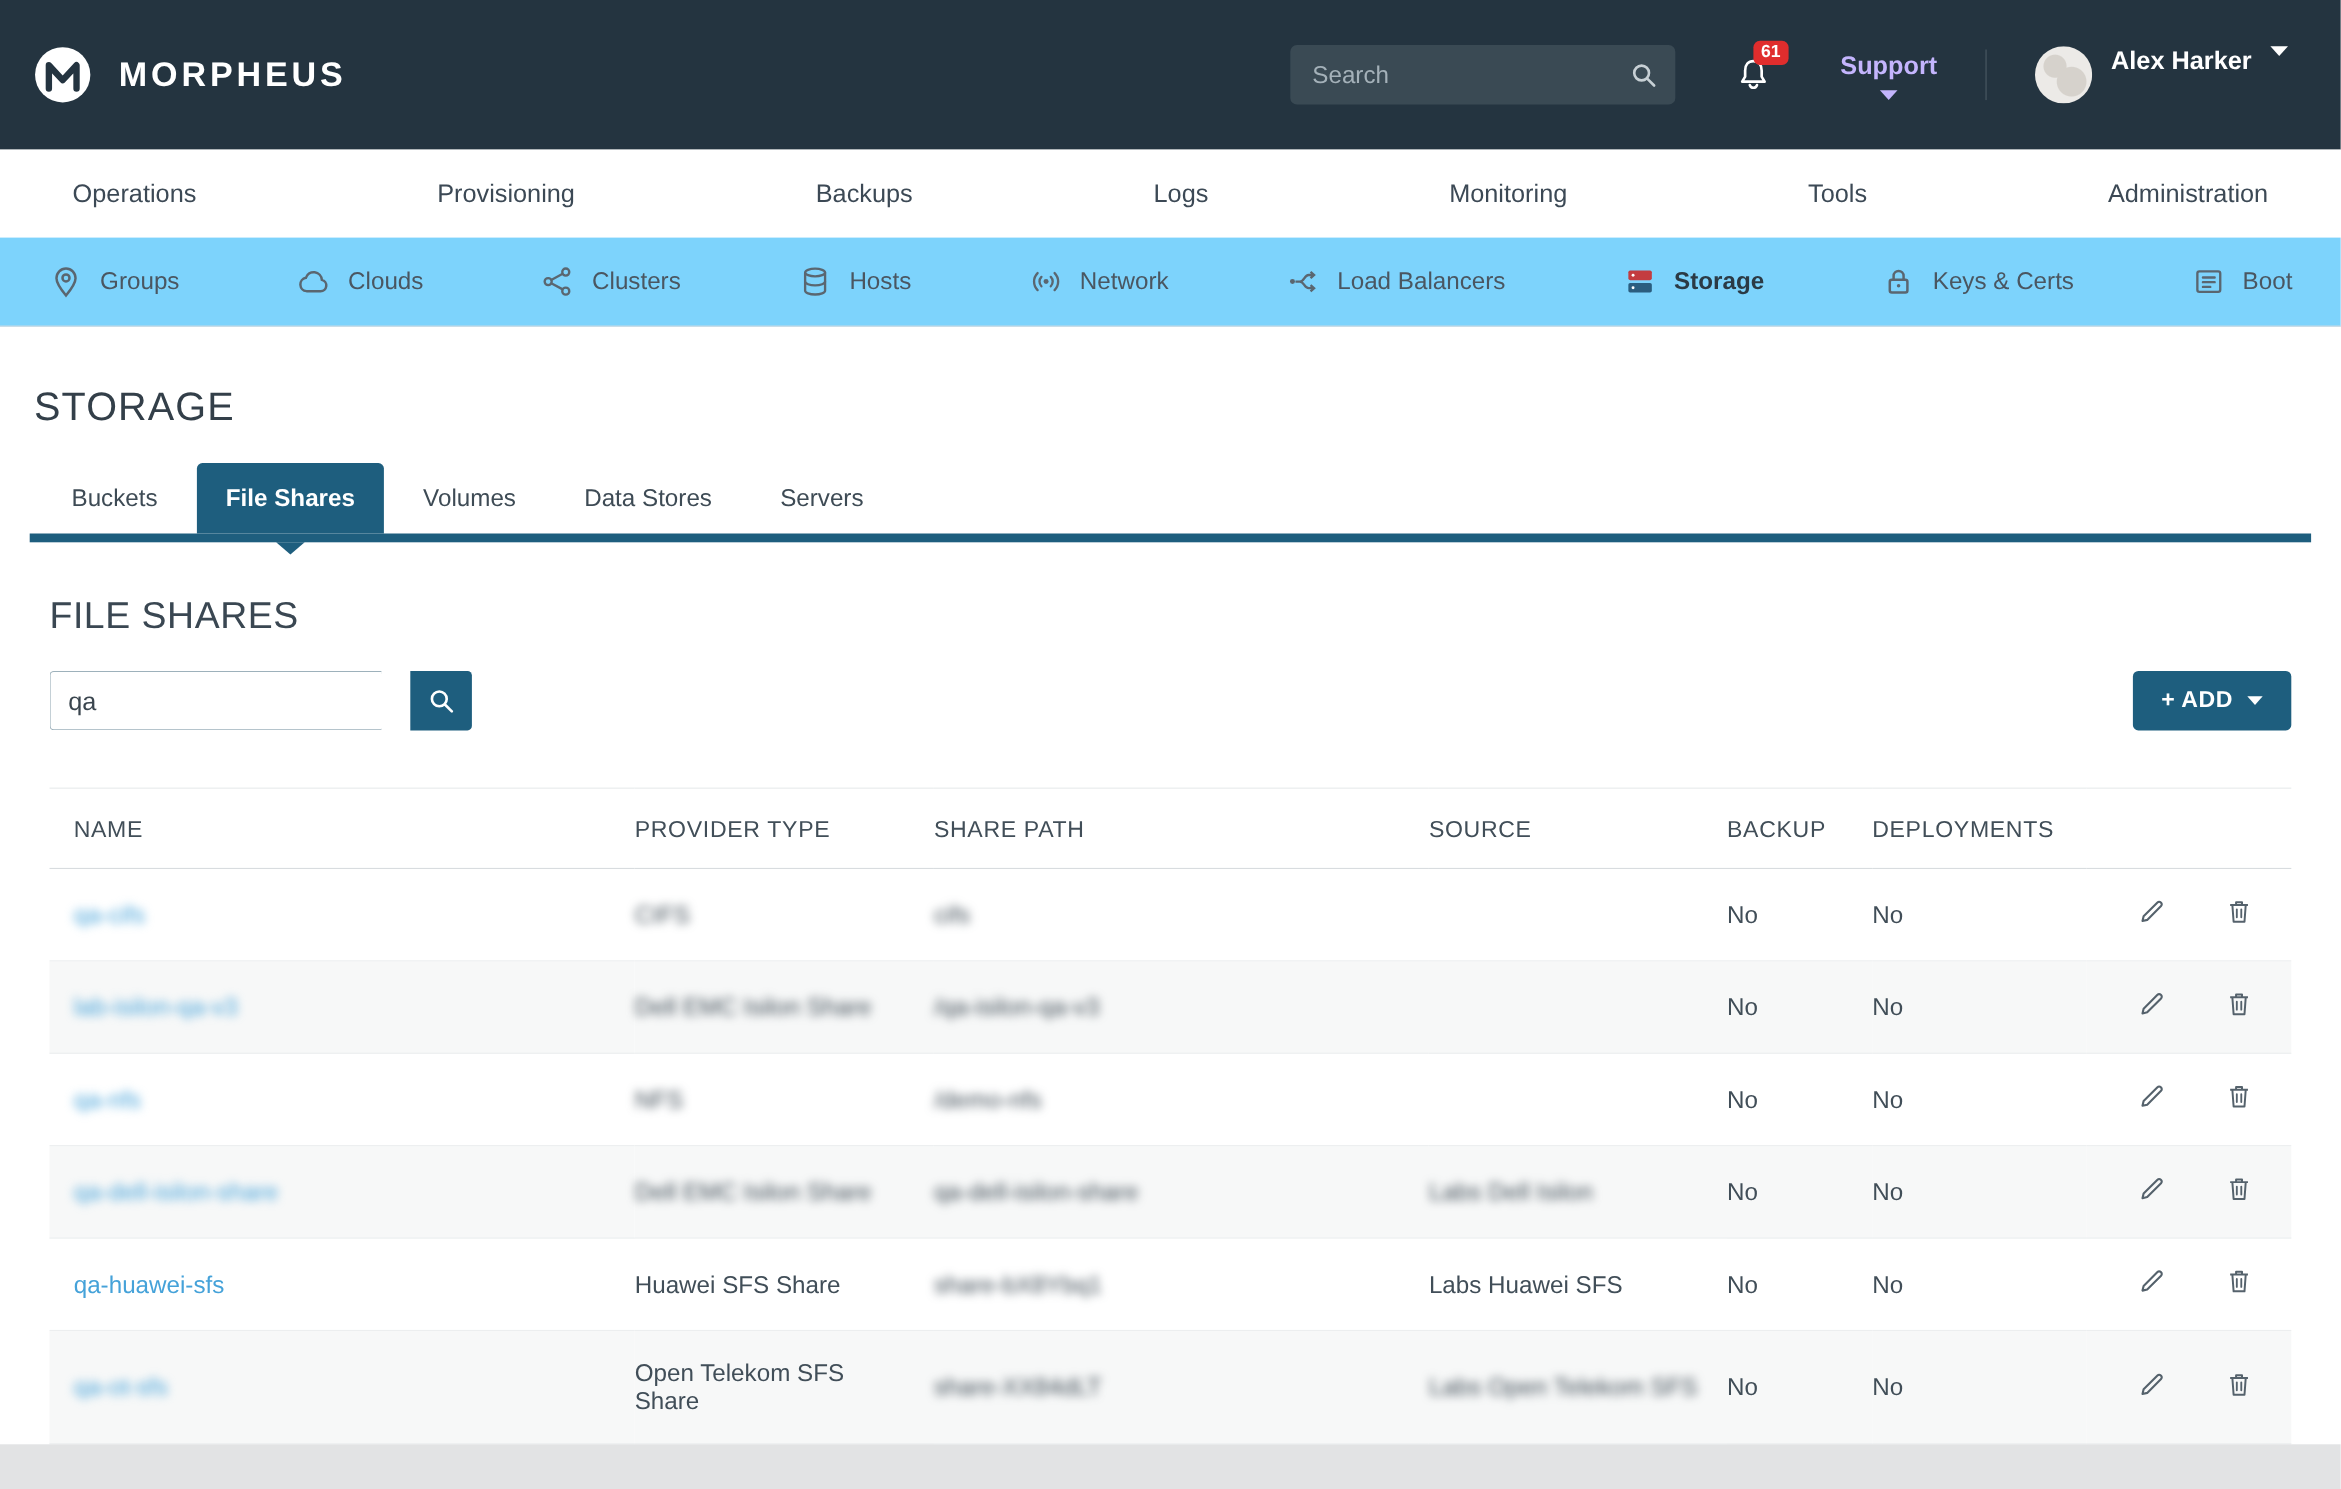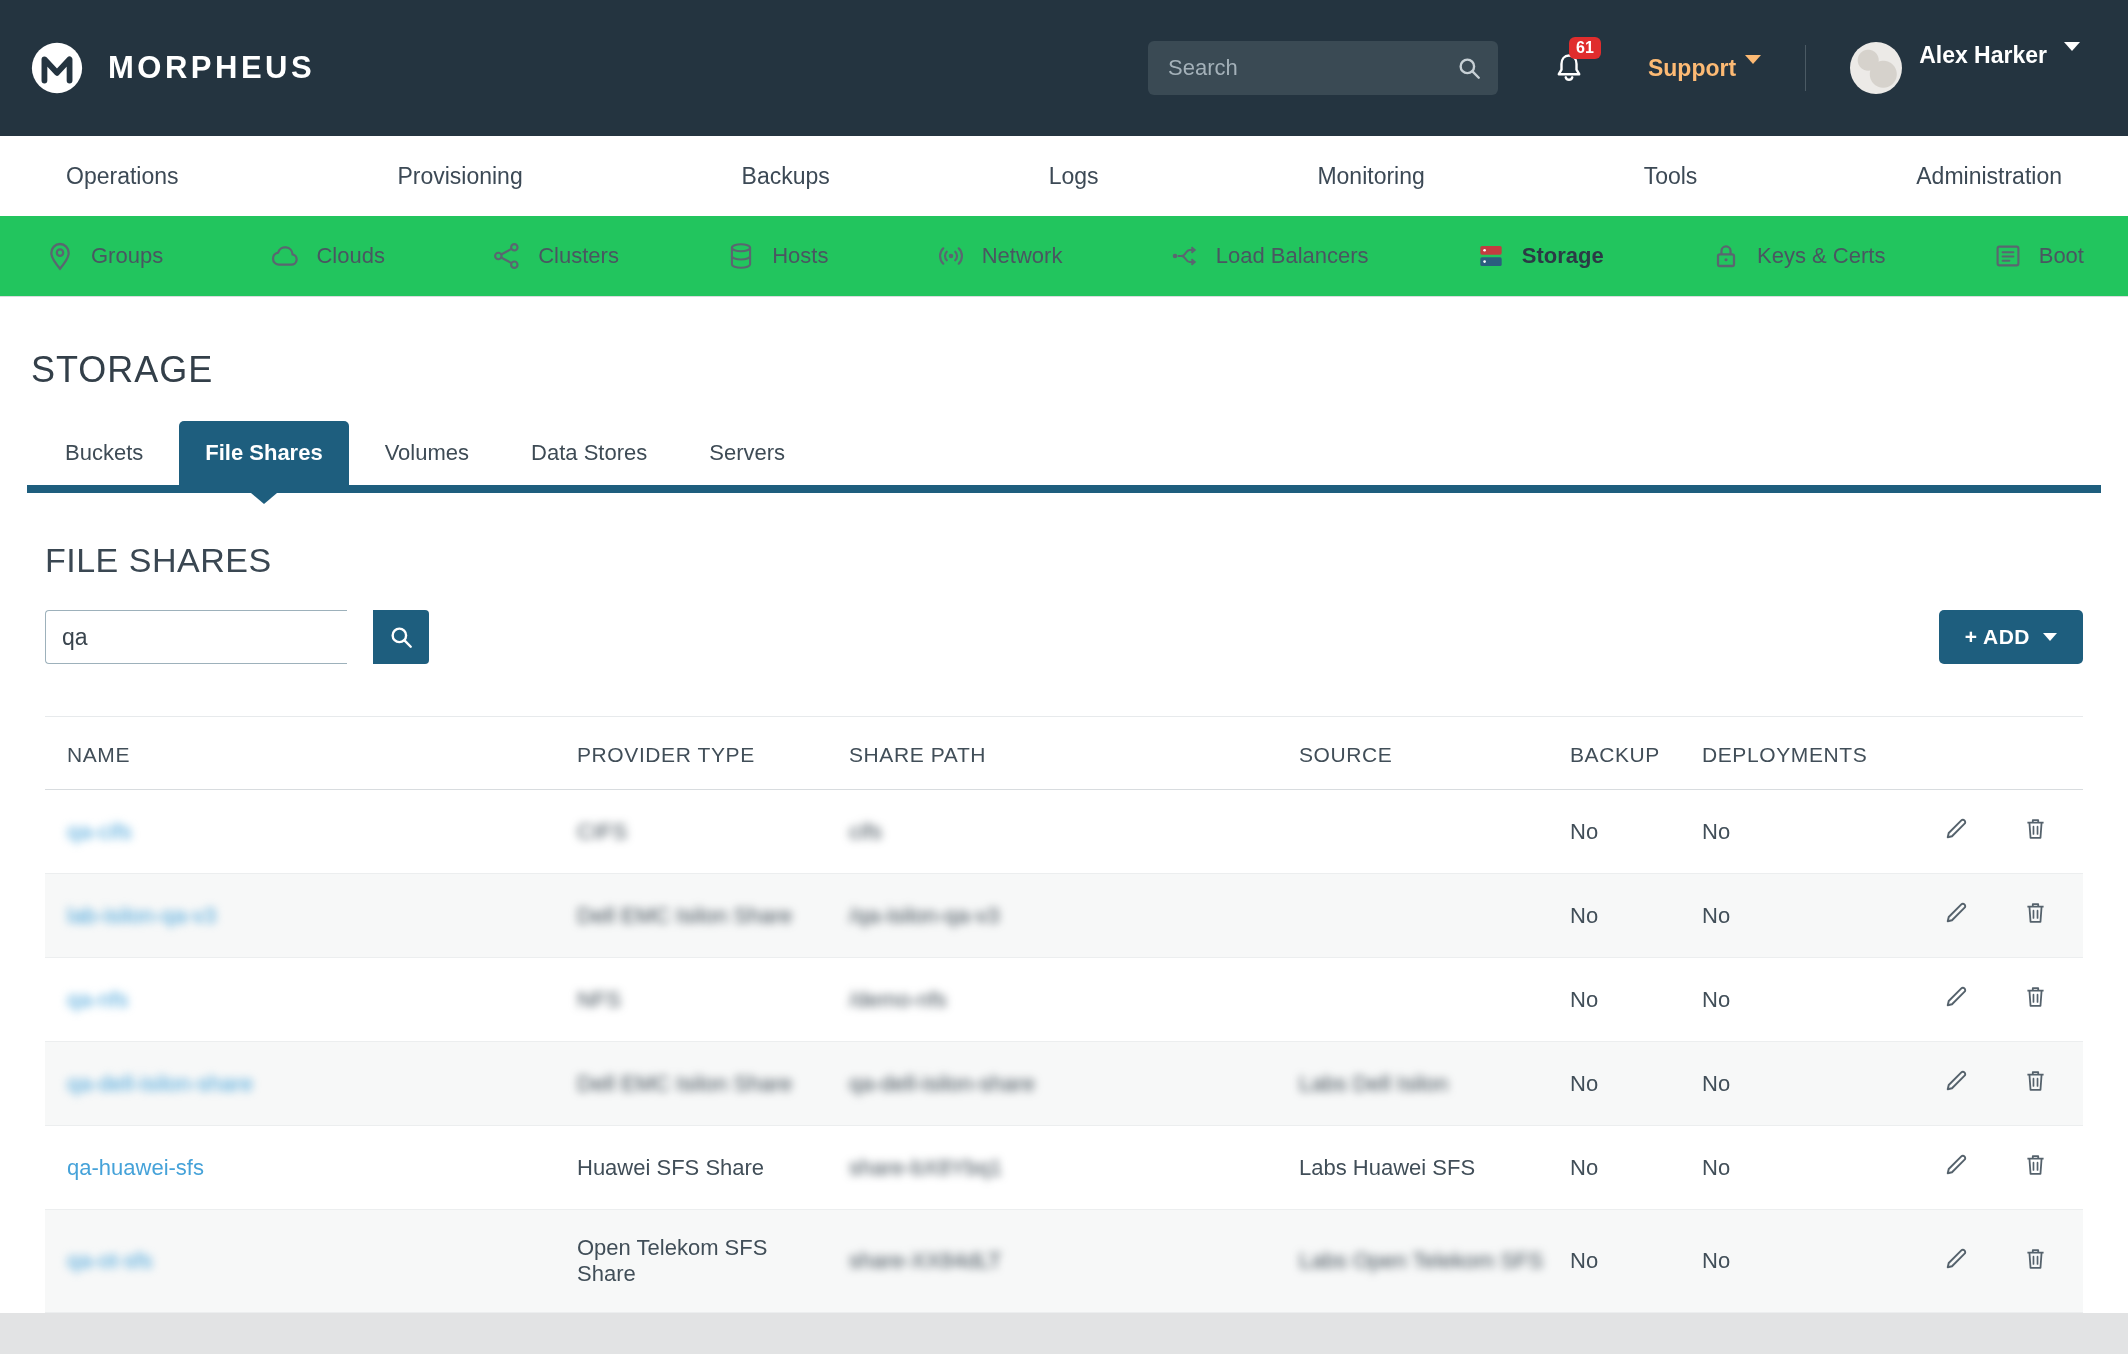--- a/index.html
+++ b/index.html
@@ -33,21 +33,21 @@
   }
   .header-search input::placeholder { color: #a4b1b9; }
   .search-glyph { position: absolute; right: 16px; top: 14px; width: 26px; height: 26px; color: #c7d0d5; }
   .bell-wrap { position: relative; margin-left: 54px; color: #fff; cursor: pointer; text-align: right; }
   .bell-wrap svg { width: 34px; height: 34px; display: block; }
   .badge {
     position: absolute; top: -14px; left: 17px;
     background: #e02d2d; color: #fff; font-size: 16px; font-weight: 700;
     border-radius: 6px; padding: 3px 7px; line-height: 1;
   }
-  .support { color: #fdba74; font-size: 23px; font-weight: 600; margin-left: 62px; display: flex; gap: 9px; cursor: pointer; }
+  .support { color: #c4b5fd; font-size: 23px; font-weight: 600; margin-left: 62px; display: flex; align-items: center; gap: 9px; cursor: pointer; flex-direction: column; }
   .hdr-divider { width: 1px; height: 46px; background: #4b5a64; margin: 0 44px; }
   .user { color: #fff; font-size: 23px; font-weight: 600; display: flex; align-items: flex-start; gap: 17px; cursor: pointer; }
   .avatar {
     width: 52px; height: 52px; border-radius: 50%;
     background:
       radial-gradient(circle at 35% 35%, #d6d2cc 10px, transparent 11px),
       radial-gradient(circle at 64% 62%, #d6d2cc 13px, transparent 14px),
       #eceae7;
   }
   .caret-down {
@@ -72,21 +72,21 @@
   }
   .nav-item.active::before {
     content: ""; position: absolute; left: 50%; margin-left: -13px; bottom: 7px;
     border-left: 13px solid transparent; border-right: 13px solid transparent;
     border-bottom: 11px solid #253844;
   }
 
   
   .sub-nav {
     display: flex; justify-content: space-between; align-items: center;
-    height: 81px; padding: 0 44px; background: #22c55e;
+    height: 81px; padding: 0 44px; background: #7dd3fc;
     border-bottom: 1px solid #d9dcde;
   }
   .subnav-item { display: flex; align-items: center; gap: 15px; font-size: 22px; color: #4a5661; cursor: pointer; }
   .subnav-item svg { width: 32px; height: 32px; color: #5a6670; }
   .subnav-item.active .subnav-label { font-weight: 700; color: #2b3a45; }
 
   
   .content { padding: 0 27px; }
   .page-title { font-size: 36px; font-weight: 400; color: #333f49; margin: 52px 0 0 4px; letter-spacing: 1px; }
 

